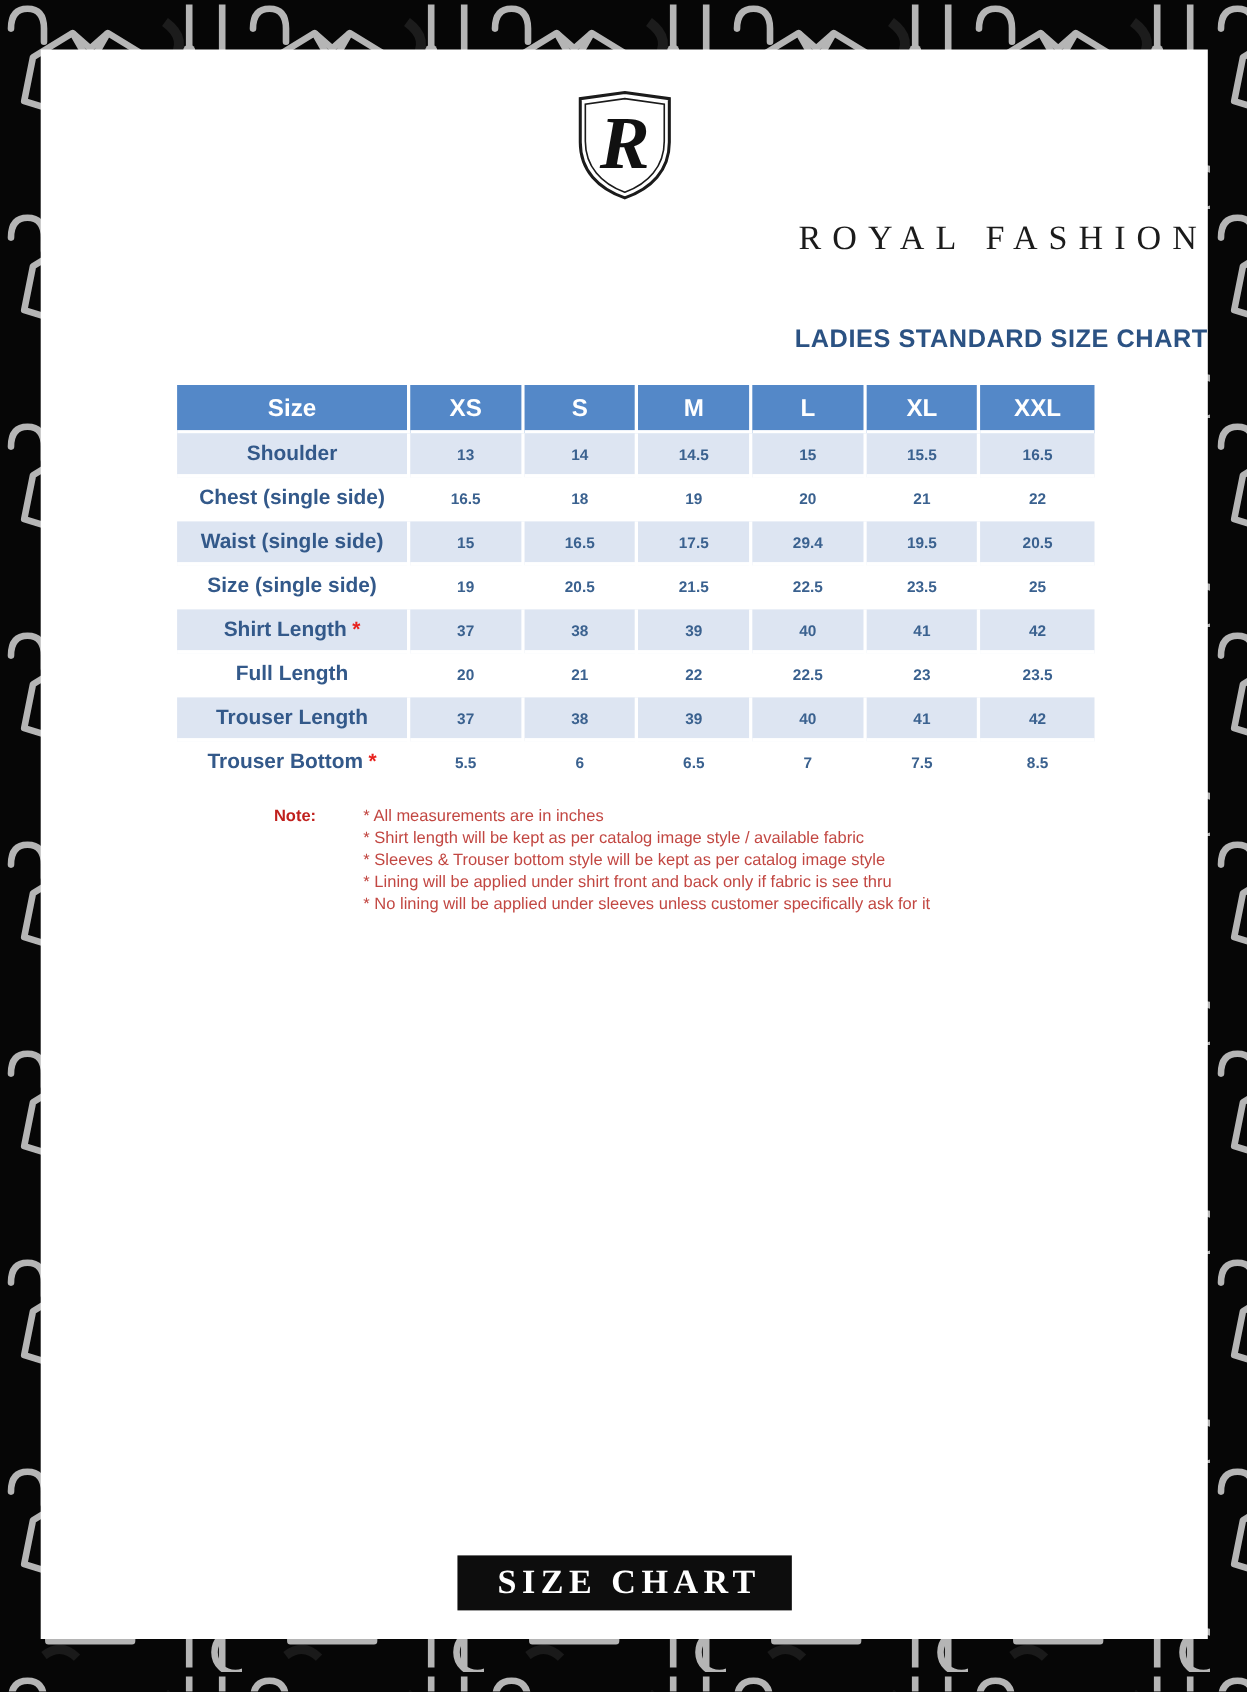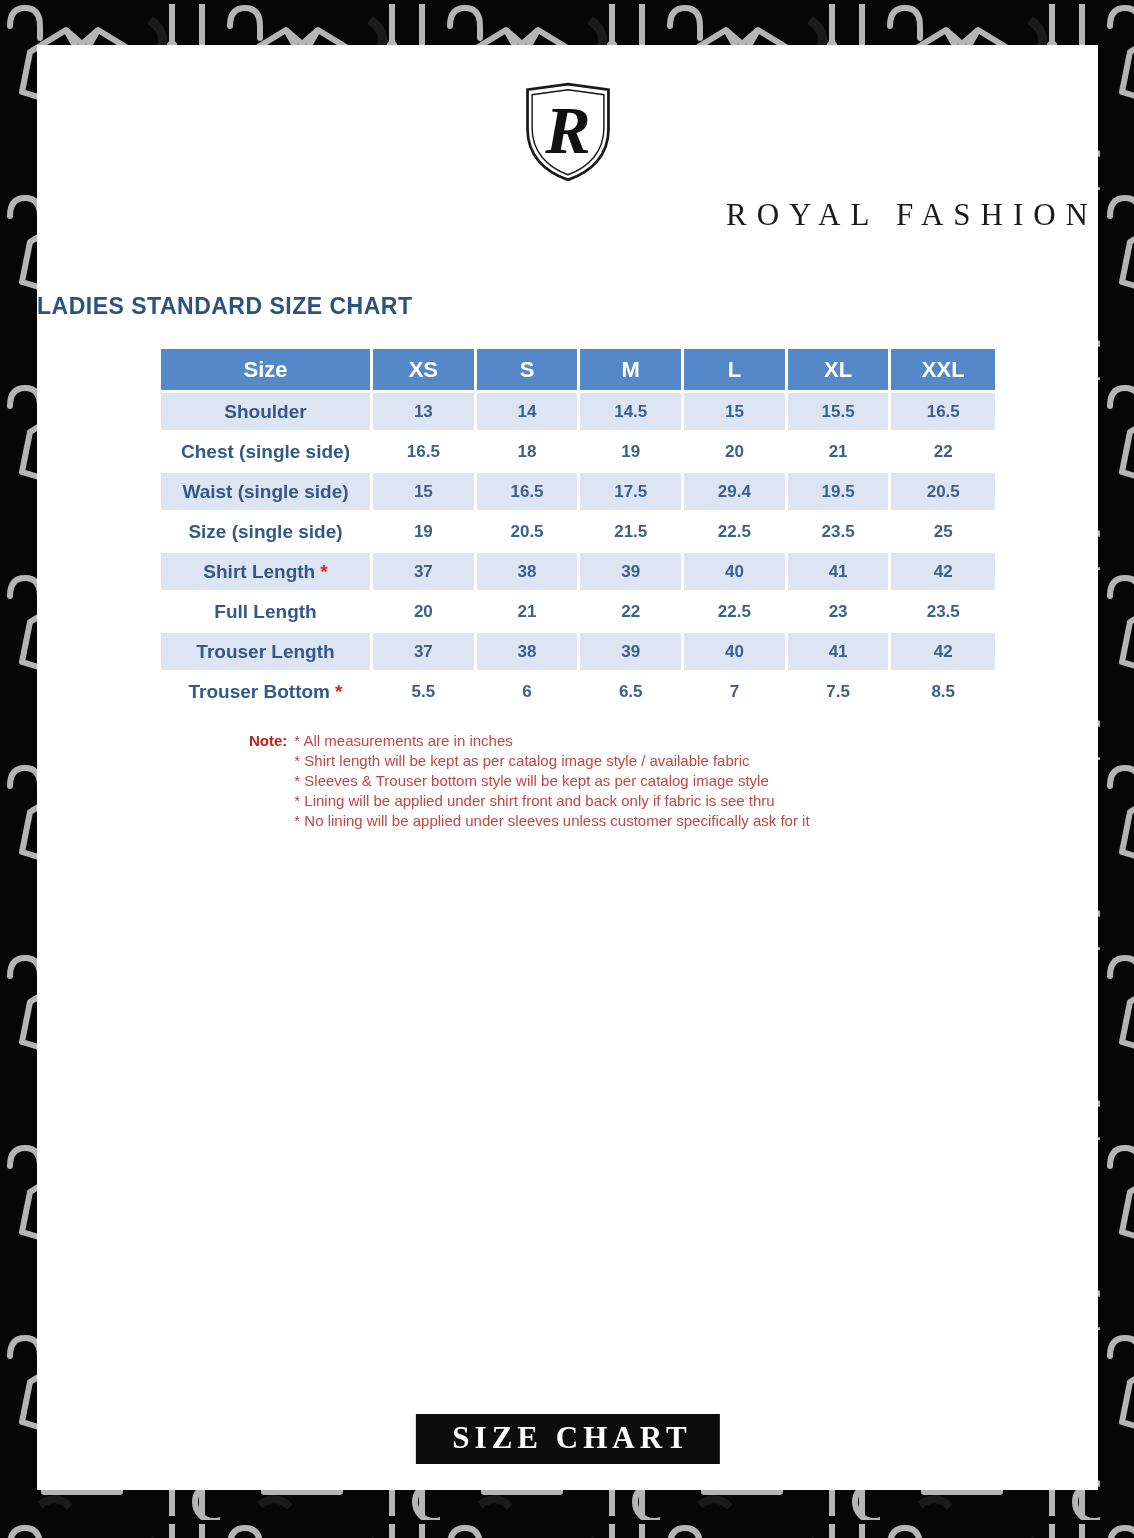--- a/index.html
+++ b/index.html
@@ -38,21 +38,21 @@
     font-family: "Liberation Serif", serif;
     font-size: 31px;
     letter-spacing: 10px;
     color: #1b1b1b;
     text-indent: 10px;
     text-align: right;
   }
   
   .doc-title {
     margin: 60px 0 0 0;
-    text-align: left;
+    text-align: right;
     font-size: 23px;
     font-weight: bold;
     letter-spacing: 0.5px;
     color: #2b5283;
   }
   
   table.size-table {
     margin: 29px 0 0 124px;
     width: 834px;
     border-collapse: separate;
@@ -75,21 +75,21 @@
     font-size: 22px;
     font-weight: bold;
   }
   table.size-table tbody tr { background: #ffffff; margin-top: 32px; }
   table.size-table tbody tr.alt { }
   table.size-table tbody tr.alt td { background: #dde5f2; }
   table.size-table td {
     height: 37px;
     color: #3a618f;
     font-weight: bold;
-    font-size: 17px;
+    font-size: 14px;
   }
   table.size-table td.row-label {
     font-size: 19px;
     color: #33598a;
   }
   .row-asterisk { color: #e8211d; margin-left: 5px; }
   
   .notes {
     margin: 18px 0 0 185px;
     display: flex;
@@ -98,21 +98,21 @@
     line-height: 20px;
     color: #c24742;
   }
   .note-label {
     font-weight: bold;
     color: #c0201d;
     margin-right: 7px;
     white-space: nowrap;
     margin-left: 27px;
   }
-  .note-line { white-space: nowrap; }
+  .note-line { white-space: nowrap; margin-left: 36px; }
   
   .footer-banner {
     position: absolute;
     left: 50%;
     top: 1369px;
     transform: translateX(-50%);
     background: #0d0d0d;
     color: #ffffff;
     font-family: "Liberation Serif", serif;
     font-size: 31px;

